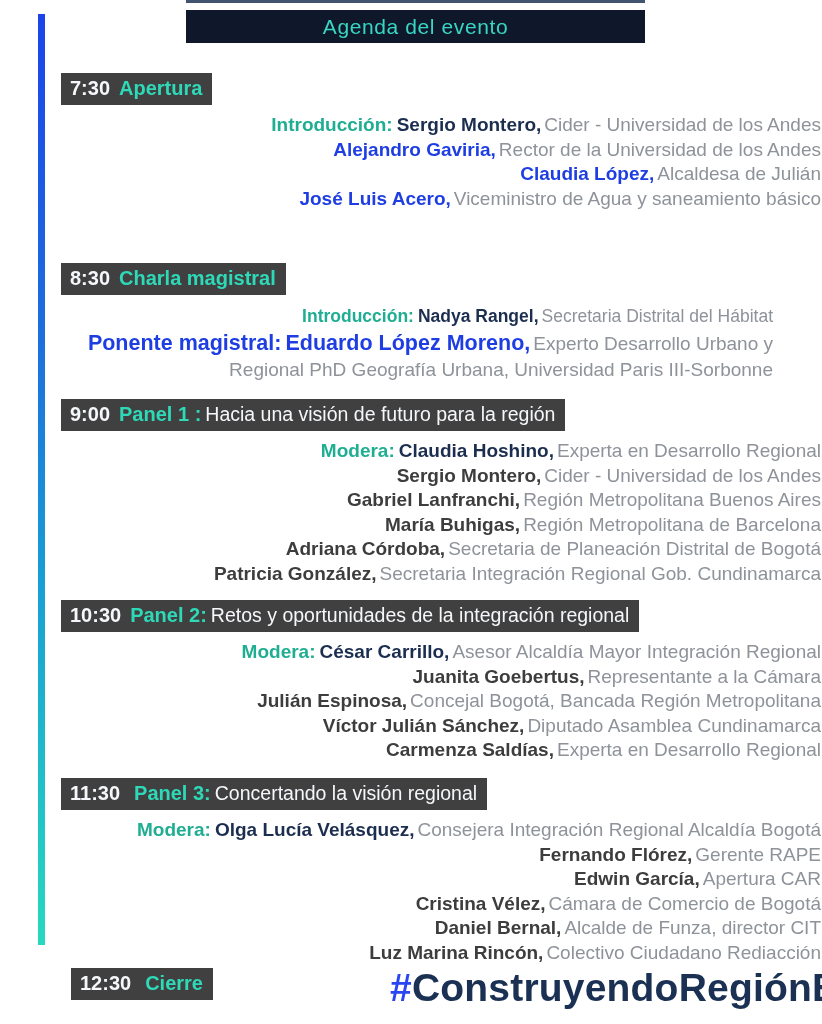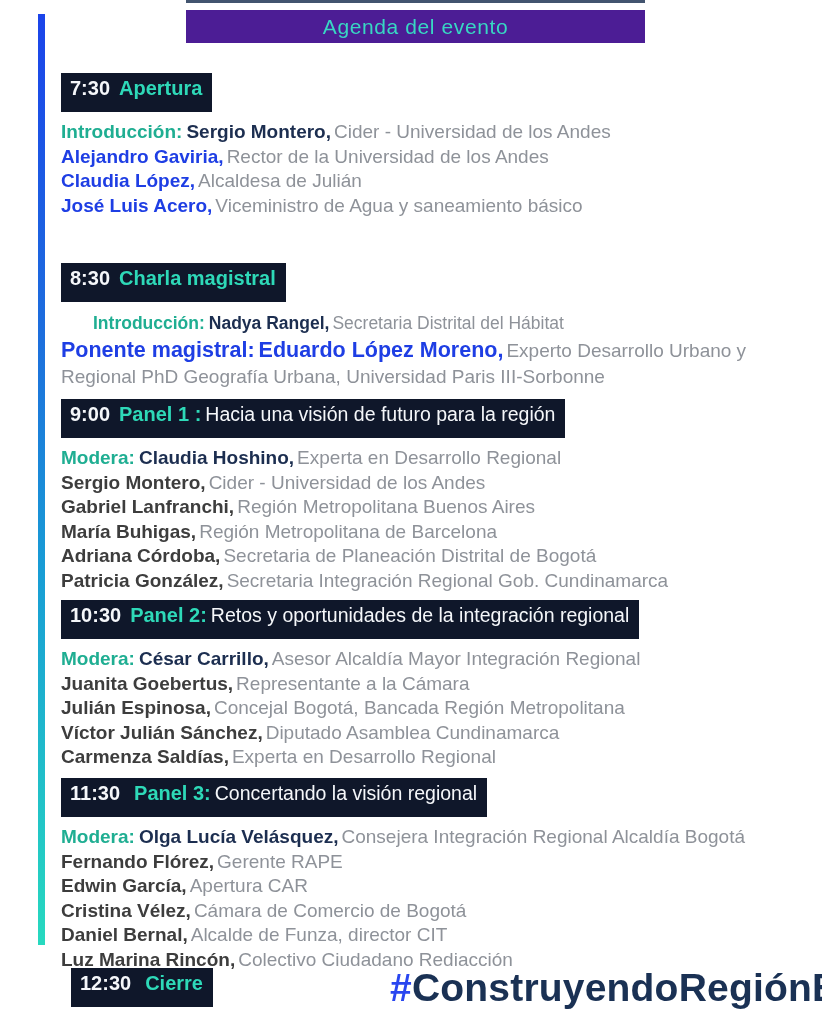--- a/index.html
+++ b/index.html
@@ -20,43 +20,43 @@
 
   
   .top-strip {
     position: absolute; left: 186px; top: 0; width: 459px; height: 3px;
     background: #13294b; opacity: 0.8;
   }
 
   
   .title-bar {
     position: absolute; left: 186px; top: 10px; width: 459px; height: 33px;
-    background: #4c1d95;
+    background: #0f172a;
     display: flex; align-items: center; justify-content: center;
   }
   .title-bar .t {
     color: #38d7c3; font-size: 21px; letter-spacing: 0.6px;
   }
 
   
   .section { position: absolute; left: 61px; width: 760px; }
   .sec-charla { width: 712px; }
   .badge {
     display: inline-block;
-    background: #0f172a;
-    padding: 4px 10px 12px 9px;
+    background: #404040;
+    padding: 4px 10px 5px 9px;
     font-size: 20px; font-weight: bold;
     white-space: nowrap;
   }
   .badge .time { color: #f5f7fa; margin-right: 9px; }
   .badge .label { color: #2ed9b8; }
   .badge .subtitle { color: #f5f7fa; font-weight: normal; font-size: 19.5px; margin-left: 4px; }
   .sec-p3 .badge .time, .sec-cierre .badge .time { margin-right: 14px; }
 
-  .lines { margin-top: 8px; }
+  .lines { margin-top: 8px; text-align: right; }
   .line { font-size: 19px; line-height: 24.5px; color: #8e9299; }
   .line .prefix { color: #1fae92; font-weight: bold; margin-right: 4px; }
   .line .prefix.blue { color: #1e3ee4; }
   .line .name { font-weight: bold; margin-right: 3px; }
   .name.navy { color: #1c2e50; }
   .name.blue { color: #1e3ee4; }
   .name.dark { color: #3d3d3d; }
   .line .desc { color: #8e9299; }
 
   .line.small { font-size: 17.5px; line-height: 27px; margin-left: 32px; }

